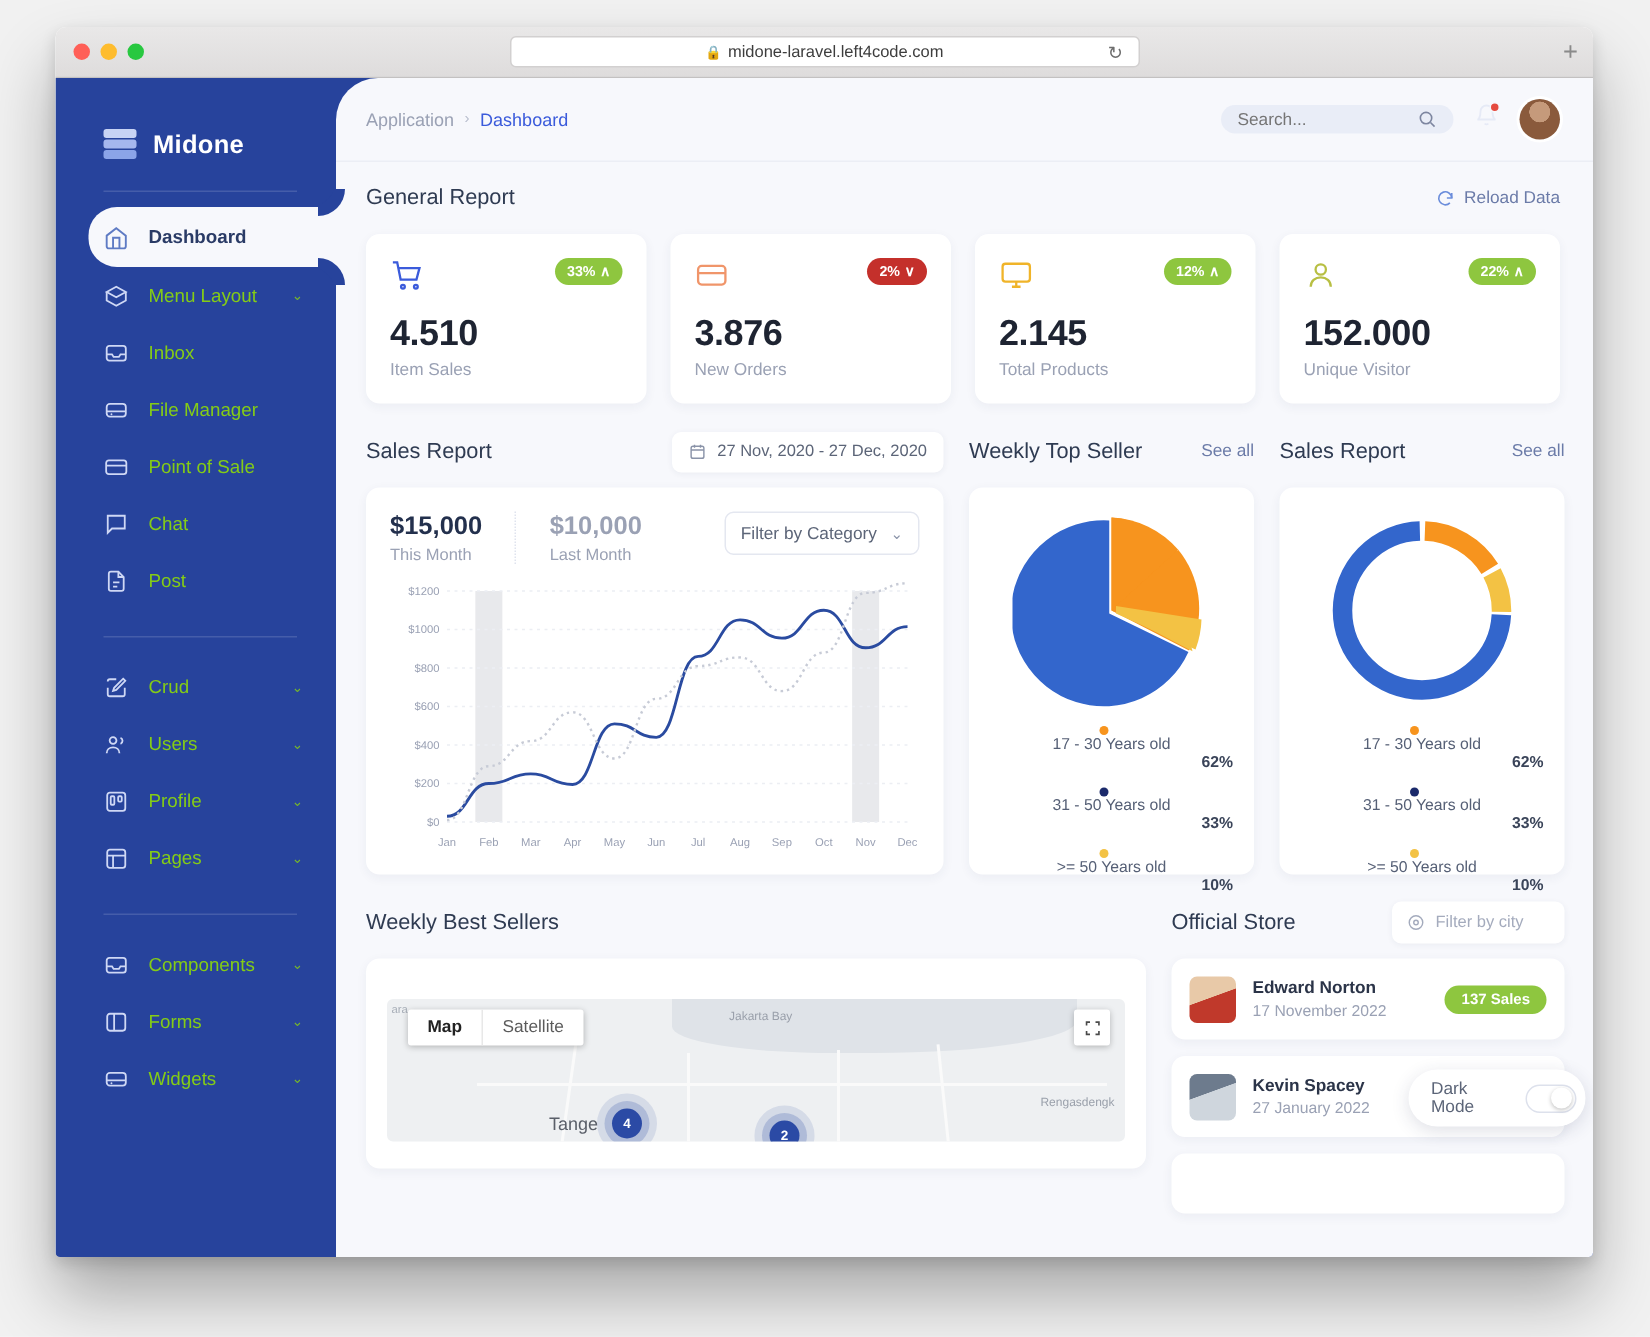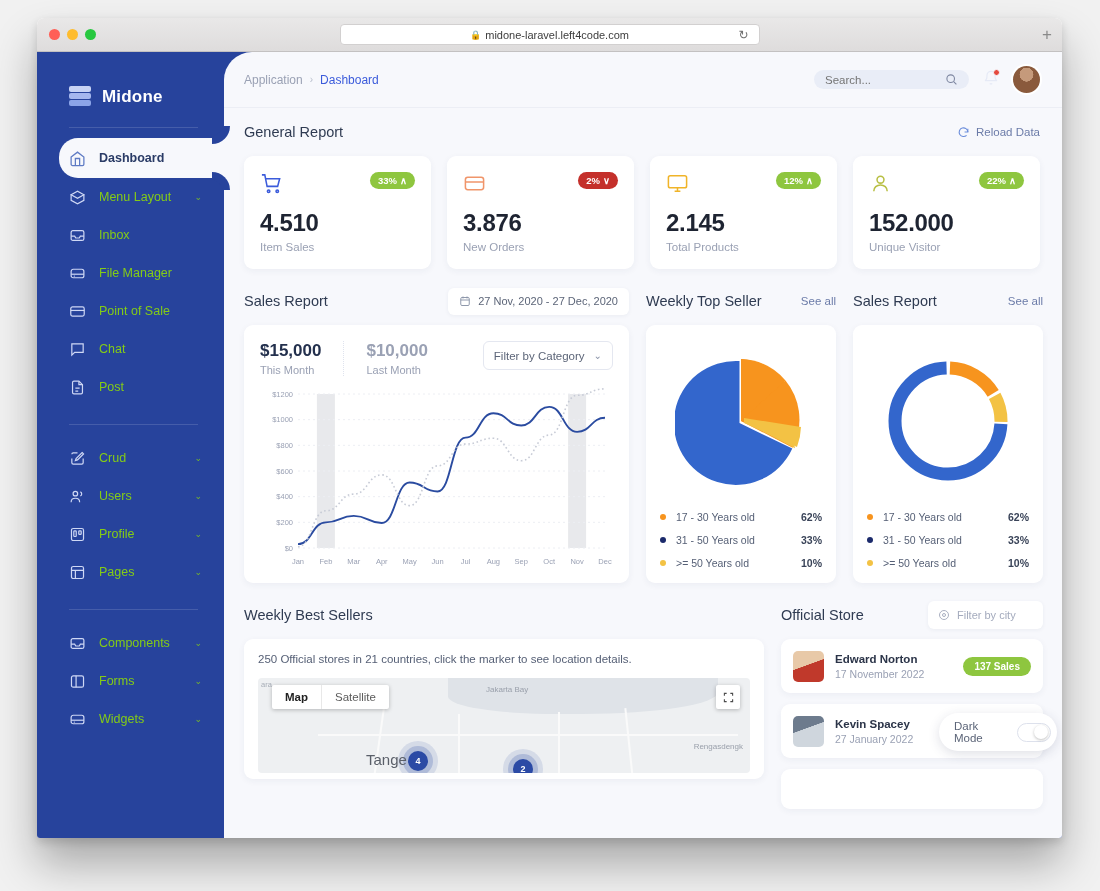--- a/index.html
+++ b/index.html
@@ -146,21 +146,21 @@
   .money-sub { font-size: 11px; color: #9aa1b4; margin-top: 3px; }
   #cat-filter {
     margin-left: auto; height: 29px; border: 1px solid #e4e7f0; border-radius: 6px;
     display: flex; align-items: center; gap: 9px; padding: 0 10px;
     font-size: 11.5px; color: #5c6578;
   }
   #chart-wrap { margin-top: 12px; position: relative; height: 182px; }
 
   .pie-panel { padding: 16px 14px 14px; height: 258px; display: flex; flex-direction: column; }
   .pie-holder { flex: 1; display: flex; align-items: center; justify-content: center; }
-  .legend-row { display: flex; align-items: center; font-size: 10.5px; color: #566076; margin-top: 11px; }
+  .legend-row { display: flex; align-items: center; font-size: 10.5px; color: #566076; margin-top: 11px; flex-direction: column; }
   .legend-dot { width: 6px; height: 6px; border-radius: 50%; margin-right: 10px; flex: 0 0 6px; }
   .legend-pct { margin-left: auto; font-weight: 700; color: #3a4459; }
 
   
   #bottomrow { display: grid; grid-template-columns: 520px 262px; gap: 17px; }
   #city-filter {
     margin-left: auto; width: 115px; height: 28px; background: #fff; border-radius: 6px;
     display: flex; align-items: center; gap: 7px; padding: 0 10px;
     font-size: 11px; color: #a4abbd; box-shadow: 0 1px 4px rgba(40,50,90,.06);
   }
@@ -190,21 +190,21 @@
     display: flex; align-items: center; justify-content: center;
   }
   .marker {
     position: absolute; width: 20px; height: 20px; border-radius: 50%;
     background: #2b4aa5; color: #fff; font-size: 9px; font-weight: 700;
     display: flex; align-items: center; justify-content: center;
     box-shadow: 0 0 0 5px rgba(43,74,165,.22), 0 0 0 10px rgba(43,74,165,.13);
   }
   #map .rengas { position: absolute; right: 7px; bottom: 22px; font-size: 8px; color: #9aa0ab; }
   #map .ara { position: absolute; left: 3px; top: 2px; font-size: 7.5px; color: #a7adb7; }
-  #map .tange { position: absolute; left: 108px; bottom: 5px; font-size: 15px; color: #5a5f69; }
+  #map .tange { position: absolute; left: 108px; bottom: 5px; font-size: 12px; color: #5a5f69; }
 
   .seller-card {
     background: #fff; border-radius: 9px; box-shadow: 0 2px 7px rgba(40,50,90,.055);
     display: flex; align-items: center; padding: 11px 12px; margin-bottom: 11px; height: 54px;
     position: relative;
   }
   .seller-av { width: 31px; height: 31px; border-radius: 5px; overflow: hidden; flex: 0 0 31px; margin-right: 11px; }
   .seller-name { font-size: 11.5px; font-weight: 700; color: #2b3448; }
   .seller-date { font-size: 10.5px; color: #9aa1b4; margin-top: 3px; }
   .sales-badge {
@@ -633,21 +633,20 @@
                   <circle cx="12" cy="12" r="9"></circle>
                   <circle cx="12" cy="12" r="3"></circle>
                 </svg>
               <span>Filter by city</span>
             </div>
           </div>
         </div>
 
         <div id="bottomrow">
           <div class="panel" id="store-panel">
-            <div id="store-note">250 Official stores in 21 countries, click the marker to see location details.</div>
             <div id="map">
               <div class="bay"></div>
               <div class="bay-lbl">Jakarta Bay</div>
               <div class="ara">ara</div>
               <div class="road r1"></div>
               <div class="road r2"></div>
               <div class="road r3"></div>
               <div class="road r4"></div>
               <div class="road r5"></div>
               <div id="map-type">

